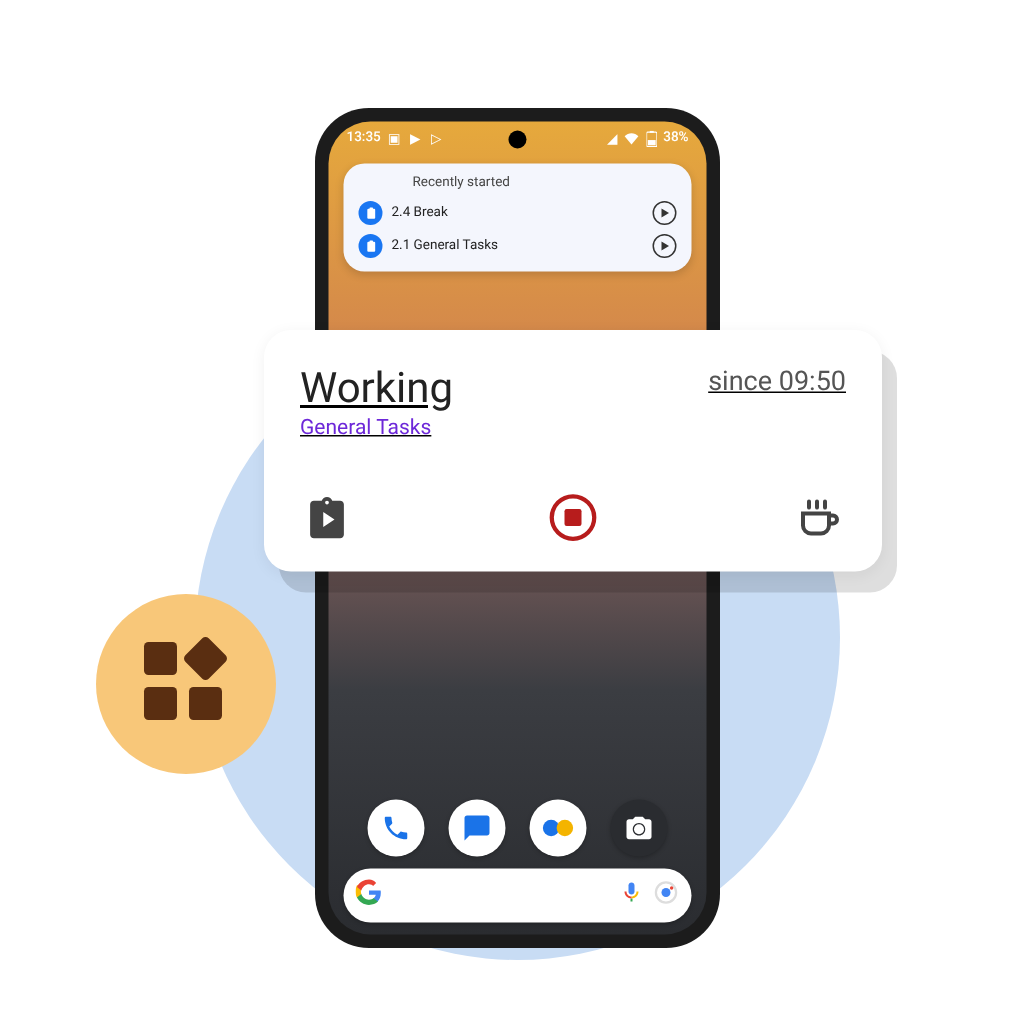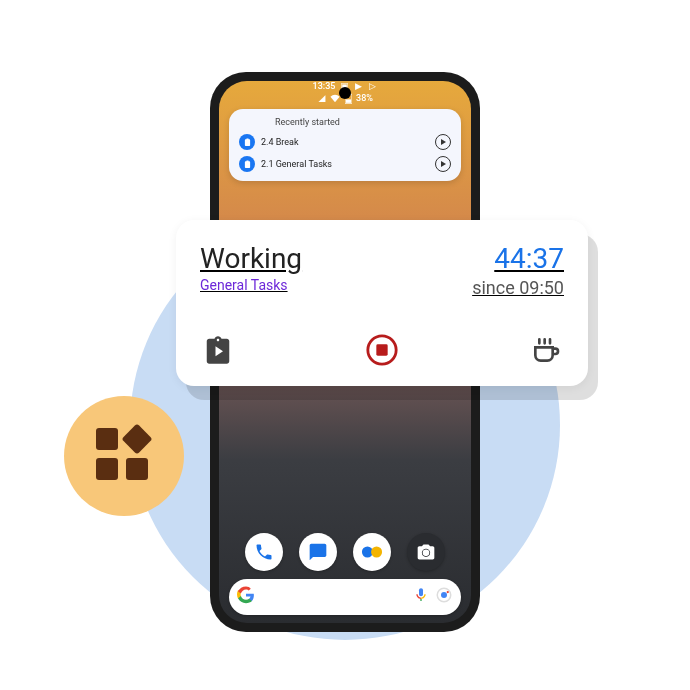--- a/index.html
+++ b/index.html
@@ -70,21 +70,20 @@
   }
   .status-bar {
     display: flex;
     justify-content: space-between;
     align-items: center;
     height: 22px;
     padding: 0 12px;
     color: #fff;
     font-size: 9px;
     font-weight: 500;
-    flex-direction: column;
   }
   .status-left { display: flex; gap: 4px; align-items: center; }
   .status-right { display: flex; gap: 3px; align-items: center; }
   .sico { width: 10px; height: 10px; display: inline-flex; align-items: center; justify-content: center; }
 
   .recent-widget {
     margin: 6px 10px 0 10px;
     background: #f4f6fd;
     border-radius: 14px;
     padding: 8px 10px 6px 10px;
@@ -300,21 +299,20 @@
   </div>
 </div>
 
 <div class="card">
   <div class="card-top">
     <div>
       <div class="card-title">Working</div>
       <div class="card-sub">General Tasks</div>
     </div>
     <div>
-      <div class="card-time">44:37</div>
       <div class="card-since">since 09:50</div>
     </div>
   </div>
   <div class="card-actions">
     <div class="action-btn">
       <svg width="30" height="30" viewBox="0 0 24 24">
           <path fill="#444" d="M19 3h-4.2c-.4-1.2-1.5-2-2.8-2s-2.4.8-2.8 2H5c-1.1 0-2 .9-2 2v16c0 1.1.9 2 2 2h14c1.1 0 2-.9 2-2V5c0-1.1-.9-2-2-2zm-7 0c.6 0 1 .4 1 1s-.4 1-1 1-1-.4-1-1 .4-1 1-1zm-2 6l6 4-6 4V9z"></path>
         </svg>
     </div>
     <div class="action-btn">

